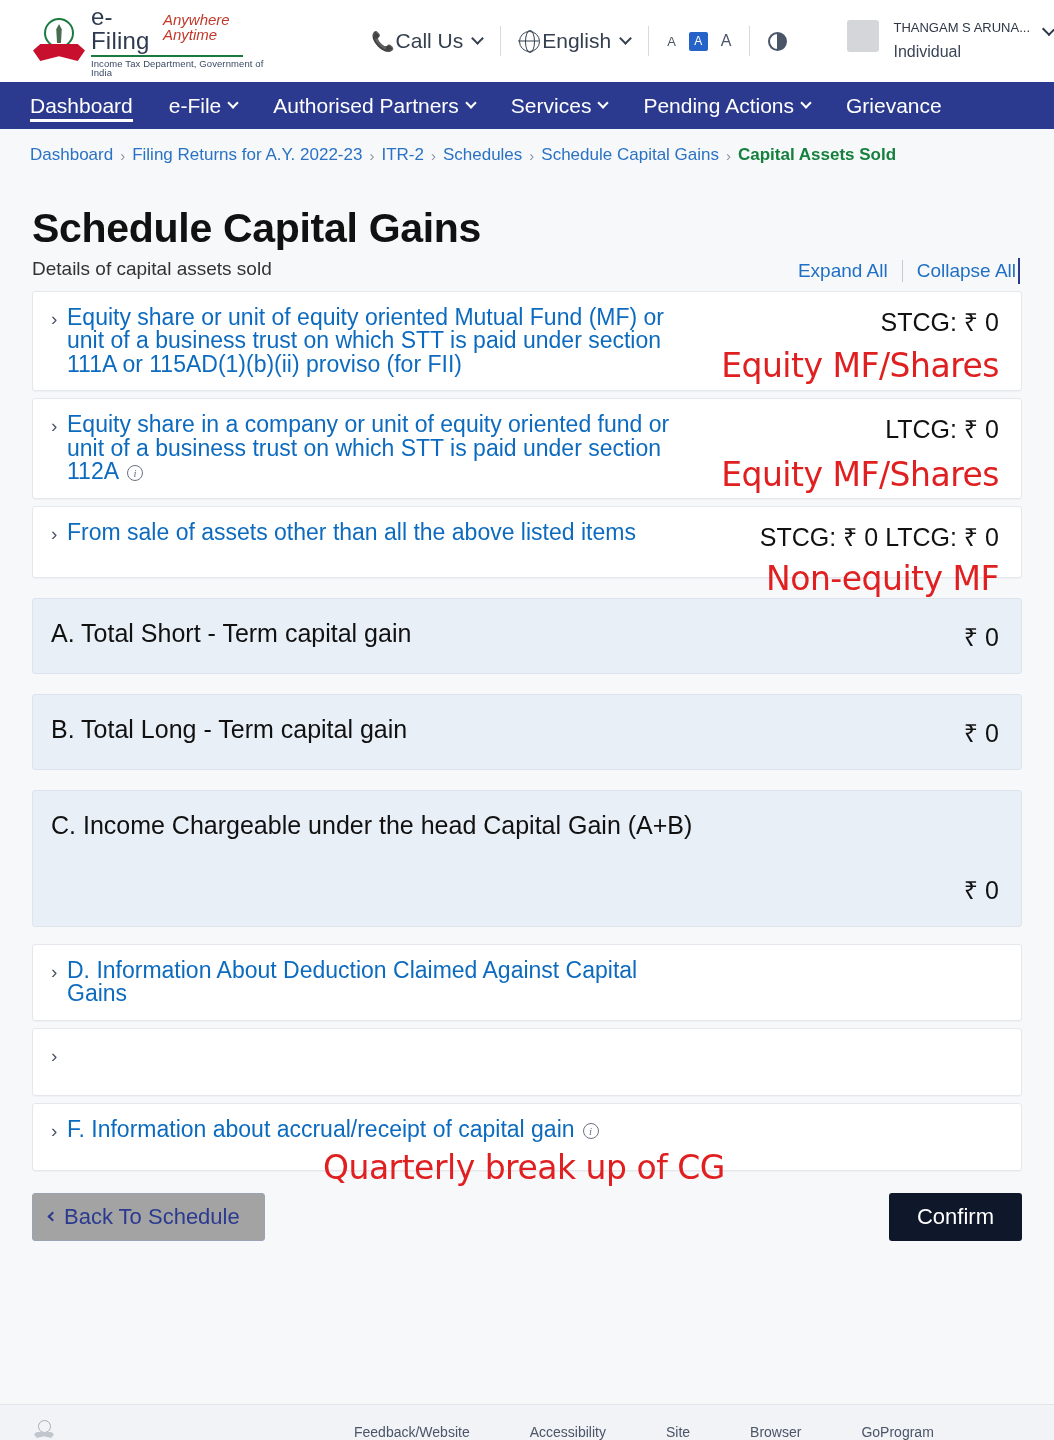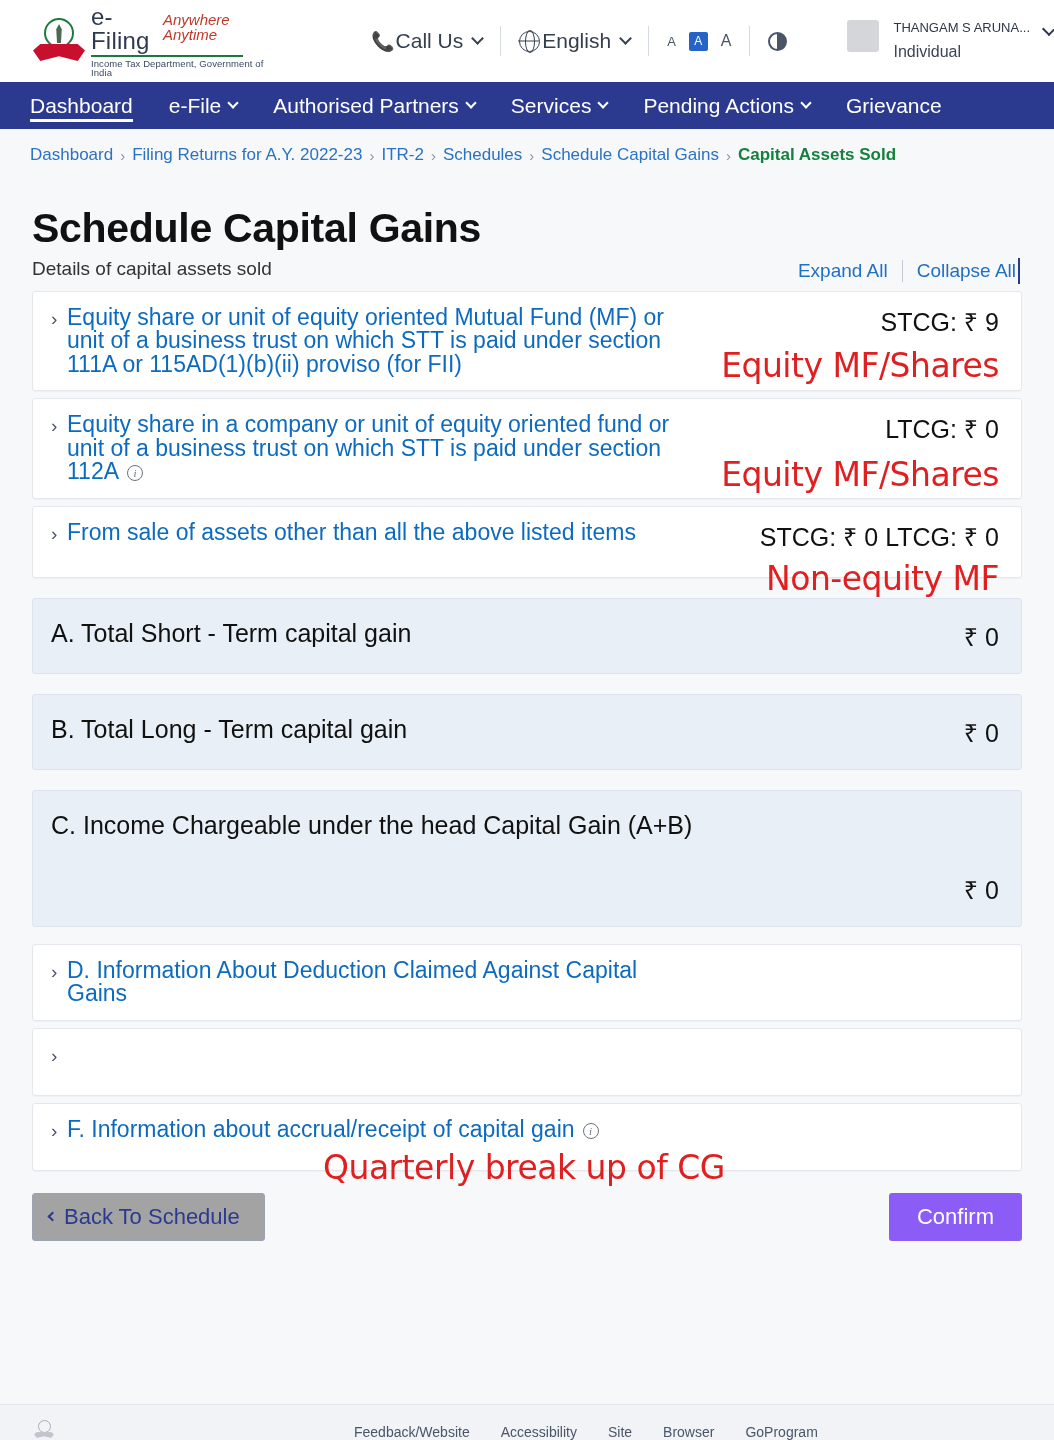--- a/index.html
+++ b/index.html
@@ -185,42 +185,42 @@
     background: #a3a3a3; border: 1px solid #9aa3b2; border-radius: 3px;
     color: #2b3a8f; font-size: 22px; padding: 10px 24px 10px 16px;
     display: flex; align-items: center; gap: 8px;
   }
   .btn-back .lc {
     display: inline-block; width: 7px; height: 7px;
     border-left: 2px solid #2b3a8f; border-top: 2px solid #2b3a8f;
     transform: rotate(-45deg);
   }
   .btn-confirm {
-    background: #8b5cf6; color: #fff; font-size: 22px;
+    background: #0f172a; color: #fff; font-size: 22px;
     border: none; border-radius: 3px; padding: 11px 28px;
   }
 
   
   .site-footer {
     position: absolute; left: 0; right: 0; bottom: 0; height: 36px;
     background: #f1f3f6; border-top: 1px solid #e2e5ea;
     display: flex; align-items: flex-end; padding: 0 34px 0 34px;
     overflow: hidden;
   }
   .foot-emblem { width: 20px; height: 20px; opacity: .55; }
   .foot-emblem .ring2 {
     width: 13px; height: 13px; border: 1.5px solid #6b7280; border-radius: 50%;
     margin: 0 auto;
   }
   .foot-emblem .rib2 {
     width: 20px; height: 6px; background: #9aa1ad; margin-top: -1px;
     clip-path: polygon(0 38%, 14% 0, 86% 0, 100% 38%, 86% 100%, 50% 72%, 14% 100%);
   }
   .foot-links {
-    display: flex; gap: 31px; margin-left: 300px;
+    display: flex; gap: 60px; margin-left: 300px;
     font-size: 14px; color: #4a5568; white-space: nowrap;
   }
 </style>
 </head>
 <body>
 
 <div class="topbar">
 
   <div class="brand">
     <div class="emblem">
@@ -323,21 +323,21 @@
     <span class="exp-link">Expand All</span>
     <span class="exp-div"></span>
     <span class="exp-link">Collapse All</span>
     <span class="caret-mark"></span>
   </div>
 
   <div class="acc" style="min-height:96px">
     <div class="acc-arrow">›</div>
     <div class="acc-label">Equity share or unit of equity oriented Mutual Fund (MF) or unit of a business trust on which STT is paid under section 111A or 115AD(1)(b)(ii) proviso (for FII)</div>
     <div class="acc-right">
-      <div class="acc-amt">STCG: ₹ 9</div>
+      <div class="acc-amt">STCG: ₹ 0</div>
       <div class="annot" style="margin-top:8px">Equity MF/Shares</div>
     </div>
   </div>
 
   <div class="acc" style="min-height:100px">
     <div class="acc-arrow">›</div>
     <div class="acc-label"><span>Equity share in a company or unit of equity oriented fund or unit of a business trust on which STT is paid under section 112A</span><span class="info">i</span></div>
     <div class="acc-right">
       <div class="acc-amt">LTCG: ₹ 0</div>
       <div class="annot" style="margin-top:10px">Equity MF/Shares</div>

